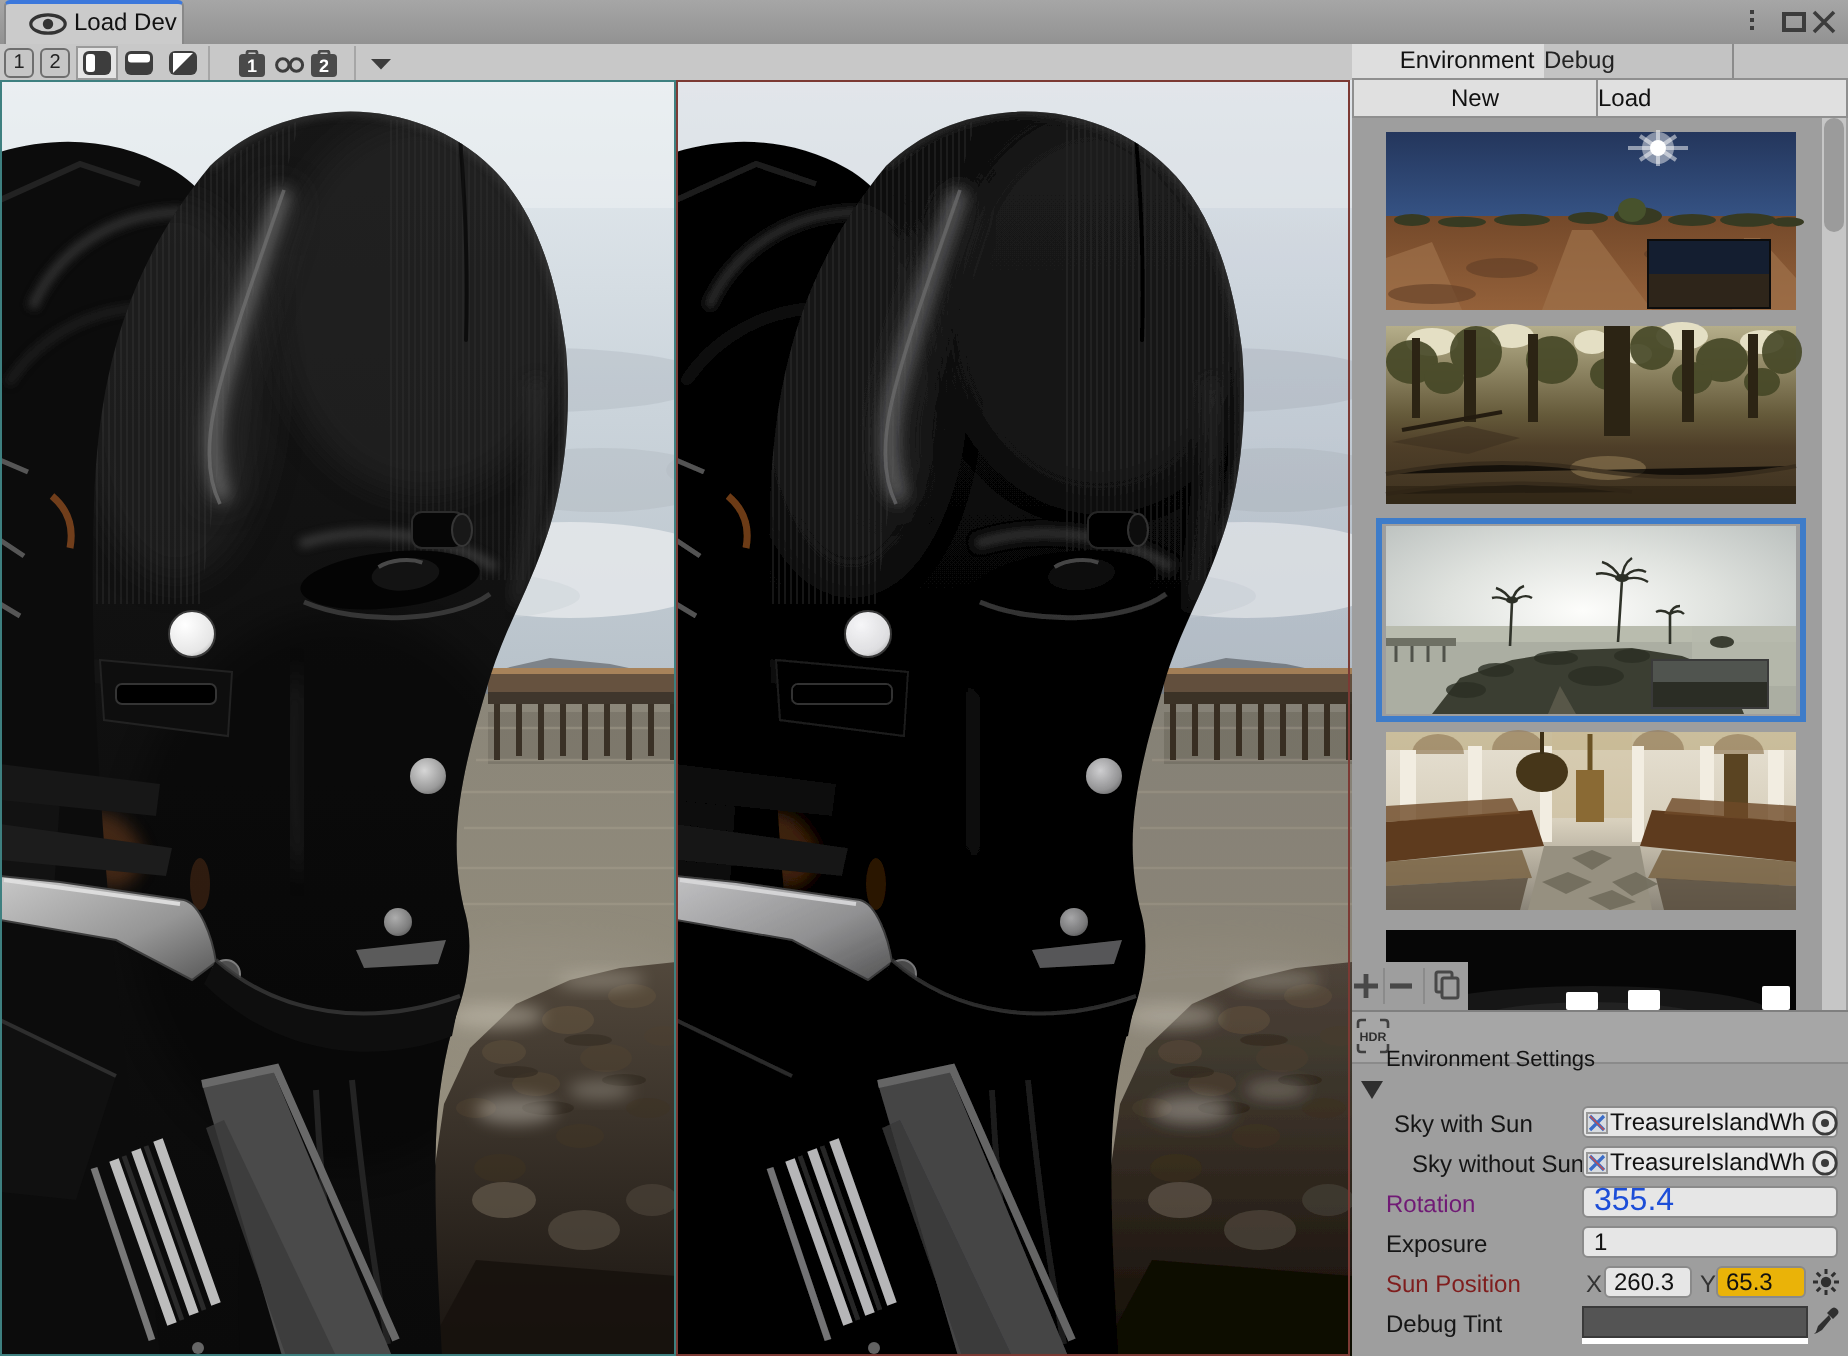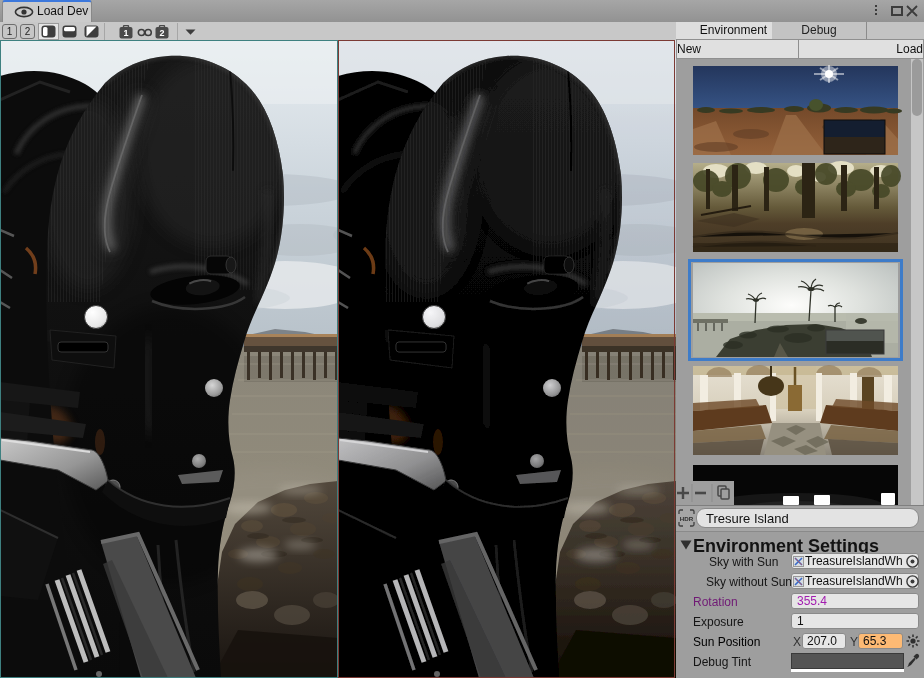--- a/index.html
+++ b/index.html
@@ -258,26 +258,26 @@
       </g>
 <rect x="0.5" y="0.5" width="337" height="637" fill="none" stroke="#3e8080" stroke-width="1"></rect>
 <rect x="338.5" y="0.5" width="336" height="637" fill="none" stroke="#7c3a34" stroke-width="1"></rect>
 </svg>
 </div>
 
 <div class="abs" style="left:676px;top:22px;width:248px;height:656px;background:#9e9e9e">
 
 <div class="abs" style="left:0;top:0;width:248px;height:17px;background:#9a9a9a"></div>
 <div class="abs" style="left:0;top:0;width:116px;height:17px;background:#dedede;border-right:1px solid #8b8b8b;text-align:center;font-size:12px;color:#111;line-height:17px">Environment</div>
-<div class="abs" style="left:96px;top:0;width:95px;height:17px;background:#c3c3c3;border-right:1px solid #8b8b8b;text-align:center;font-size:12px;color:#222;line-height:17px">Debug</div>
+<div class="abs" style="left:96px;top:0;width:95px;height:17px;background:#c3c3c3;border-right:1px solid #8b8b8b;text-align:left;font-size:12px;color:#222;line-height:17px">Debug</div>
 <div class="abs" style="left:191px;top:0;width:57px;height:17px;background:#c3c3c3"></div>
 
 <div class="abs" style="left:0;top:17px;width:248px;height:20px;background:#b5b5b5"></div>
-<div class="abs" style="left:0;top:17px;width:123px;height:20px;background:#e0e0e0;border:1px solid #8f8f8f;text-align:left;font-size:12px;color:#111;line-height:18px">New</div>
-<div class="abs" style="left:123px;top:17px;width:125px;height:20px;background:#e0e0e0;border:1px solid #8f8f8f;border-left:none;text-align:right;font-size:12px;color:#111;line-height:18px">Load</div>
+<div class="abs" style="left:0;top:17px;width:123px;height:20px;background:#e0e0e0;border:1px solid #8f8f8f;text-align:center;font-size:12px;color:#111;line-height:18px">New</div>
+<div class="abs" style="left:123px;top:17px;width:125px;height:20px;background:#e0e0e0;border:1px solid #8f8f8f;border-left:none;text-align:left;font-size:12px;color:#111;line-height:18px">Load</div>
 
 <div class="abs" style="left:0;top:37px;width:248px;height:446px;background:#9e9e9e"></div>
 
 <div class="abs" style="left:235px;top:37px;width:12px;height:446px;background:#c6c6c6"></div>
 <div class="abs" style="left:236px;top:37px;width:10px;height:57px;background:#9b9b9b;border-radius:5px"></div>
 
 <svg class="abs" style="left:0;top:37px" width="248" height="446" viewBox="0 0 248 446">
 <defs>
  <linearGradient id="dsky" x1="0" y1="0" x2="0" y2="1">
   <stop offset="0" stop-color="#24365c"></stop>
@@ -485,32 +485,31 @@
  <line x1="36" y1="3" x2="36" y2="21" stroke="#8b8b8b" stroke-width="1"></line>
  <rect x="42" y="5" width="8" height="10" rx="1" fill="none" stroke="#484848" stroke-width="1.5"></rect>
  <rect x="45" y="8" width="8" height="10" rx="1" fill="#9e9e9e" stroke="#484848" stroke-width="1.5"></rect>
 </svg>
 
 <div class="abs" style="left:0;top:483px;width:248px;height:26px;background:#a6a6a6;border-top:1px solid #7f7f7f"></div>
 <svg class="abs" style="left:2px;top:487px" width="17" height="18" viewBox="0 0 17 18">
  <path d="M1,5 L1,2.5 Q1,1 2.5,1 L5,1 M12,1 L14.5,1 Q16,1 16,2.5 L16,5 M16,13 L16,15.5 Q16,17 14.5,17 L12,17 M5,17 L2.5,17 Q1,17 1,15.5 L1,13" fill="none" stroke="#3f3f3f" stroke-width="1.3"></path>
  <text x="8.5" y="11.5" font-size="6.2" font-weight="bold" fill="#2f2f2f" text-anchor="middle" font-family="Liberation Sans">HDR</text>
 </svg>
-<div class="abs" style="left:20px;top:486px;width:223px;height:20px;background:#e3e3e3;border:1px solid #8a8a8a;border-radius:9px;font-size:13px;color:#111;line-height:19px;padding-left:9px">Tresure Island</div>
 
 <div class="abs" style="left:0;top:509px;width:248px;height:147px;background:#9e9e9e;border-top:1px solid #8a8a8a"></div>
 <svg class="abs" style="left:4px;top:518px" width="12" height="10" viewBox="0 0 12 10">
       <path d="M0.5,0.5 L11.5,0.5 L6,9.5 Z" fill="#2f2f2f"></path>
     </svg>
-<div class="abs" style="left:17px;top:514px;font-size:18px;font-weight:bold;color:#131313">Environment Settings</div>
-<div class="abs" style="left:33px;top:533px;font-size:12px;color:#151515">Sky with Sun</div>
+<div class="abs" style="left:17px;top:502px;font-size:11px;font-weight:normal;color:#131313">Environment Settings</div>
+<div class="abs" style="left:21px;top:533px;font-size:12px;color:#151515">Sky with Sun</div>
 <div class="abs" style="left:30px;top:553px;font-size:12px;color:#151515">Sky without Sun</div>
 <div class="abs" style="left:17px;top:573px;font-size:12px;color:#701a75">Rotation</div>
 <div class="abs" style="left:17px;top:593px;font-size:12px;color:#151515">Exposure</div>
-<div class="abs" style="left:17px;top:613px;font-size:12px;color:#000000">Sun Position</div>
+<div class="abs" style="left:17px;top:613px;font-size:12px;color:#7f1d1d">Sun Position</div>
 <div class="abs" style="left:17px;top:633px;font-size:12px;color:#151515">Debug Tint</div>
 
 <div class="abs" style="left:115px;top:531px;width:128px;height:16px;background:#e6e6e6;border:1px solid #8a8a8a;border-radius:3px;overflow:hidden;font-size:12px;color:#111;line-height:14px">
  <svg class="abs" style="left:1px;top:2px" width="11" height="11" viewBox="0 0 11 11">
         <rect x="0.5" y="0.5" width="10" height="10" fill="#d8dce0" stroke="#999"></rect>
         <path d="M2,2 L9,9 M9,2 L2,9" stroke="#3a6cc8" stroke-width="1.6"></path>
         <path d="M2,2 L9,9" stroke="#c05050" stroke-width="0.8"></path>
       </svg>
  <span style="position:absolute;left:13px;white-space:nowrap">TreasureIslandWh</span>
 </div>
@@ -523,26 +522,26 @@
         <rect x="0.5" y="0.5" width="10" height="10" fill="#d8dce0" stroke="#999"></rect>
         <path d="M2,2 L9,9 M9,2 L2,9" stroke="#3a6cc8" stroke-width="1.6"></path>
         <path d="M2,2 L9,9" stroke="#c05050" stroke-width="0.8"></path>
       </svg>
  <span style="position:absolute;left:13px;white-space:nowrap">TreasureIslandWh</span>
 </div>
 <svg class="abs" style="left:229px;top:552px" width="15" height="15" viewBox="0 0 15 15">
       <circle cx="7.5" cy="7.5" r="5.6" fill="none" stroke="#3a3a3a" stroke-width="1.4"></circle>
       <circle cx="7.5" cy="7.5" r="2" fill="#3a3a3a"></circle>
     </svg>
-<div class="abs" style="left:115px;top:571px;width:128px;height:16px;background:#e6e6e6;border:1px solid #8a8a8a;border-radius:3px;font-size:12px;color:#a21caf;line-height:14px;padding-left:5px">355.4</div>
+<div class="abs" style="left:115px;top:571px;width:128px;height:16px;background:#e6e6e6;border:1px solid #8a8a8a;border-radius:3px;font-size:16px;color:#1d4ed8;line-height:14px;padding-left:5px">355.4</div>
 <div class="abs" style="left:115px;top:591px;width:128px;height:16px;background:#e6e6e6;border:1px solid #8a8a8a;border-radius:3px;font-size:12px;color:#111;line-height:14px;padding-left:5px">1</div>
 <div class="abs" style="left:117px;top:613px;font-size:12px;color:#333">X</div>
-<div class="abs" style="left:126px;top:611px;width:44px;height:16px;background:#e6e6e6;border:1px solid #8a8a8a;border-radius:3px;font-size:12px;color:#111;line-height:14px;padding-left:4px">207.0</div>
+<div class="abs" style="left:126px;top:611px;width:44px;height:16px;background:#e6e6e6;border:1px solid #8a8a8a;border-radius:3px;font-size:12px;color:#111;line-height:14px;padding-left:4px">260.3</div>
 <div class="abs" style="left:174px;top:613px;font-size:12px;color:#333">Y</div>
-<div class="abs" style="left:182px;top:611px;width:45px;height:16px;background:#fdba74;border:1px solid #8a8a8a;border-radius:3px;font-size:12px;color:#111;line-height:14px;padding-left:4px">65.3</div>
+<div class="abs" style="left:182px;top:611px;width:45px;height:16px;background:#eab308;border:1px solid #8a8a8a;border-radius:3px;font-size:12px;color:#111;line-height:14px;padding-left:4px">65.3</div>
 <svg class="abs" style="left:230px;top:612px" width="14" height="14" viewBox="0 0 14 14">
  <circle cx="7" cy="7" r="2.6" fill="#2f2f2f"></circle>
  <g stroke="#2f2f2f" stroke-width="1.5">
         <path d="M7,0.5 L7,3 M7,11 L7,13.5 M0.5,7 L3,7 M11,7 L13.5,7 M2.4,2.4 L4.2,4.2 M9.8,9.8 L11.6,11.6 M11.6,2.4 L9.8,4.2 M4.2,9.8 L2.4,11.6"></path>
       </g>
 </svg>
 <div class="abs" style="left:115px;top:631px;width:113px;height:16px;background:#545454;border:1px solid #3a3a3a"></div>
 <div class="abs" style="left:115px;top:647px;width:113px;height:3px;background:#fff"></div>
 <svg class="abs" style="left:230px;top:631px" width="14" height="15" viewBox="0 0 14 15">
  <path d="M12.5,1.5 Q14,3 12.5,4.5 L10.5,6.5 L7.5,3.5 L9.5,1.5 Q11,0 12.5,1.5 Z" fill="#2f2f2f"></path>

